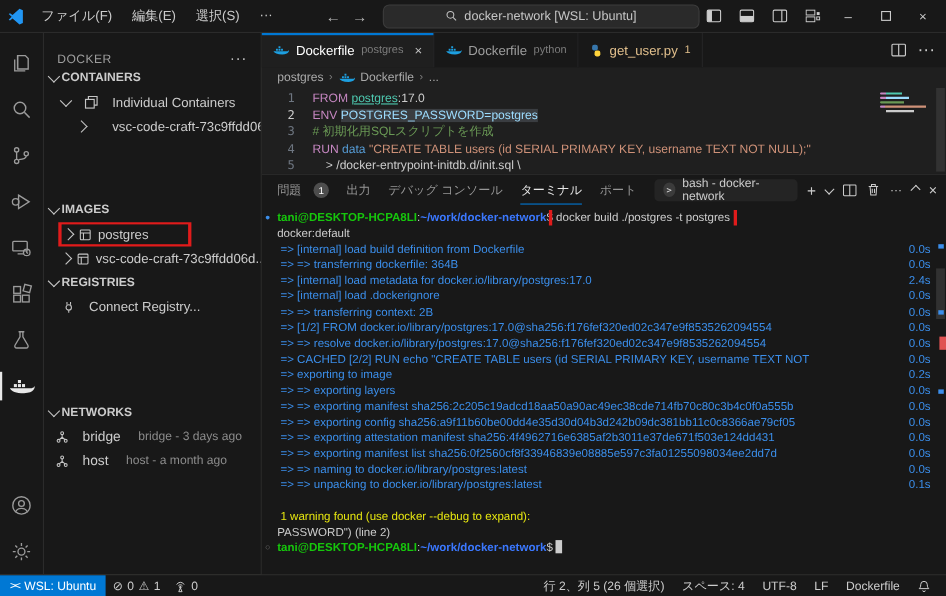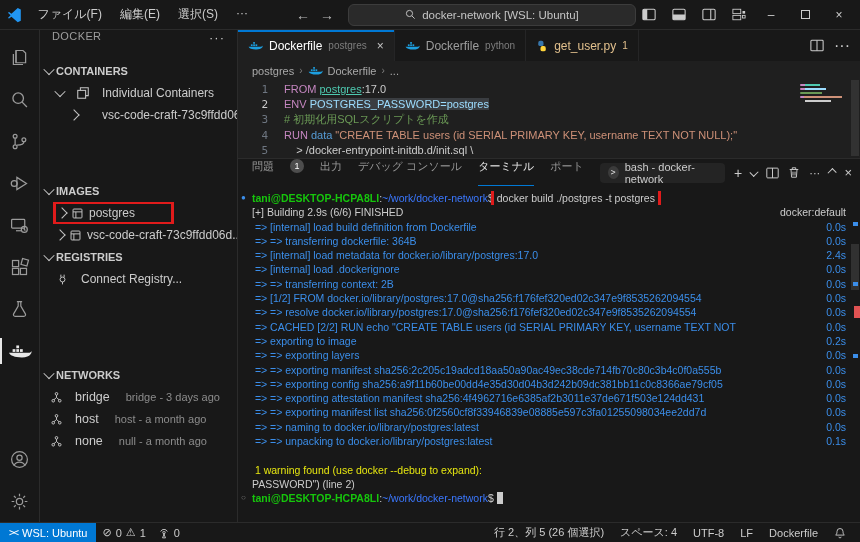--- a/index.html
+++ b/index.html
@@ -21,21 +21,21 @@
 
   
   .main{flex:1;display:flex;min-height:0}
   .activitybar{width:40px;flex:none;background:#181818;border-right:1px solid #2b2b2b;display:flex;flex-direction:column;align-items:center;padding-top:6px}
   .ab-icon{width:40px;height:42px;display:flex;align-items:center;justify-content:center;position:relative}
   .ab-icon.active::before{content:"";position:absolute;left:0;top:8px;bottom:8px;width:2px;background:#e7e7e7}
   .ab-spacer{flex:1}
 
   
   .sidebar{width:198px;flex:none;background:#181818;border-right:1px solid #2b2b2b;font-size:12px;overflow:hidden}
-  .sb-head{height:30px;display:flex;align-items:flex-start;padding:0 12px;color:#9d9d9d;font-size:11px;letter-spacing:.4px}
+  .sb-head{height:30px;display:flex;align-items:flex-end;padding:0 12px;color:#9d9d9d;font-size:11px;letter-spacing:.4px}
   .sb-head .more{margin-left:auto;color:#ccc;font-size:13px;letter-spacing:1px}
   .sec-head{height:22px;display:flex;align-items:center;gap:3px;padding-left:5px;color:#ccc;font-weight:bold;font-size:11px}
   .row{height:22px;display:flex;align-items:center;gap:12px;color:#ccc;white-space:nowrap;overflow:hidden}
   .row .desc{color:#8c8c8c;font-size:11px;margin-left:4px}
   .rowbox{display:inline-flex;align-items:center;gap:5px}
   .annotated .rowbox{outline:3px solid #e01b1b;outline-offset:2px;padding-right:34px;margin-left:2px}
   .chev{width:8px;height:8px;border-right:1.4px solid #c5c5c5;border-bottom:1.4px solid #c5c5c5;flex:none}
   .chev.down{transform:rotate(45deg) translate(-1px,-1px)}
   .chev.right{transform:rotate(-45deg)}
   .pad16{padding-left:16px}.pad30{padding-left:30px}.pad10{padding-left:10px}
@@ -64,38 +64,38 @@
   .c-lnk{color:#4ec9b0;text-decoration:underline}
   .selbg{background:#3a3d41}
   .minimap{position:absolute;right:12px;top:2px;width:52px;height:72px}
   .mm-line{height:2px;margin:2px 4px;border-radius:1px}
   .ed-scroll{position:absolute;right:0;top:0;width:10px;height:76px;background:transparent}
   .ed-scroll::before{content:"";position:absolute;right:1px;top:0;width:8px;height:76px;background:#4a4a4a;opacity:.45}
 
   
   .panel{flex:1;display:flex;flex-direction:column;background:#181818;border-top:1px solid #2b2b2b;position:relative;min-height:0}
   .panel-head{height:27px;flex:none;display:flex;align-items:center;padding:0 8px 0 14px;font-size:11px;color:#969696}
-  .ptab{display:flex;gap:16px;margin-right:16px;height:27px;position:relative;white-space:nowrap}
+  .ptab{display:flex;align-items:center;gap:11px;margin-right:16px;height:27px;position:relative;white-space:nowrap}
   .ptab.active{color:#e7e7e7}
   .ptab.active::after{content:"";position:absolute;bottom:0;left:0;right:0;height:1.5px;background:#0078d4}
   .pbadge{min-width:14px;height:14px;border-radius:7px;background:#4d4d4d;color:#fff;font-size:9px;display:flex;align-items:center;justify-content:center;padding:0 3px}
   .p-actions{margin-left:auto;display:flex;align-items:center;gap:9px;color:#ccc}
   .shell-chip{display:flex;align-items:center;gap:6px;background:#242424;border-radius:4px;height:20px;padding:0 8px;font-size:11px;color:#ccc}
   .shell-dot{width:13px;height:13px;border-radius:50%;background:#3b3b3b;color:#ddd;font-size:8px;display:flex;align-items:center;justify-content:center;font-family:"DejaVu Sans Mono",monospace}
   .pchev{width:7px;height:7px;border-right:1.3px solid #ccc;border-bottom:1.3px solid #ccc}
   .pchev.down{transform:rotate(45deg)}
   .pchev.up{transform:rotate(-135deg)}
 
   .terminal{flex:1;padding:5px 14px 0 14px;font-family:"DejaVu Sans Mono","Liberation Mono",monospace;font-size:10.5px;overflow:hidden;position:relative}
   .tline{display:flex;height:14.3px;line-height:14.3px;white-space:pre;position:relative}
   .ttext{flex:1;overflow:hidden;white-space:pre}
   .ttime{flex:none;width:34px;text-align:right;color:#3b8eea}
   .tright{flex:none;color:#ccc}
   .c-g{color:#16c60c;font-weight:bold}
-  .c-p{color:#3b78ff;font-weight:normal}
+  .c-p{color:#3b78ff;font-weight:bold}
   .c-w{color:#cccccc}
   .c-o{color:#3b8eea}
   .c-y{color:#e5e510}
   .dec{position:absolute;left:-11px;top:0;font-size:8px}
   .dec-blue{color:#3b8eea}.dec-grey{color:#7a7a7a}
   .cmdbox{outline:3px solid #e01b1b;outline-offset:3px}
   .tcursor{display:inline-block;width:6px;height:12px;background:#ccc;vertical-align:-2px}
   .term-scroll{position:absolute;right:0;top:27px;bottom:0;width:10px}
   .term-scroll .slider{position:absolute;right:1px;top:58px;width:8px;height:46px;background:#4a4a4a;opacity:.5}
   .term-scroll .m{position:absolute;width:5px;height:4px;right:2px;background:#3b8eea}
@@ -341,32 +341,20 @@
               <span>
                 <svg width="13" height="13" viewBox="0 0 16 16" fill="none" stroke="#c5c5c5" stroke-width="1.2">
                   <circle cx="8" cy="3.5" r="1.6"></circle>
                   <circle cx="4" cy="12" r="1.6"></circle>
                   <circle cx="12" cy="12" r="1.6"></circle>
                   <path d="M8 5v3M8 8l-3.2 2.8M8 8l3.2 2.8"></path>
                 </svg>
               </span>
               <span class="net-name">host</span>
               <span class="desc">host - a month ago</span>
-            </div>
-            <div class="row pad10">
-              <span>
-                <svg width="13" height="13" viewBox="0 0 16 16" fill="none" stroke="#c5c5c5" stroke-width="1.2">
-                  <circle cx="8" cy="3.5" r="1.6"></circle>
-                  <circle cx="4" cy="12" r="1.6"></circle>
-                  <circle cx="12" cy="12" r="1.6"></circle>
-                  <path d="M8 5v3M8 8l-3.2 2.8M8 8l3.2 2.8"></path>
-                </svg>
-              </span>
-              <span class="net-name">none</span>
-              <span class="desc">null - a month ago</span>
             </div>
           </div>
       </div>
     </div>
 
     <div class="editor-region">
       <div class="tabsbar">
         <div id="tabs" style="display:flex">
             <div class="tab active">
               <span>
@@ -494,21 +482,21 @@
                   <path d="M2 4h10M5 4V2h4v2M3.5 4l.7 9h5.6l.7-9M5.8 6.5v4.5M8.2 6.5v4.5"></path>
                 </svg>
               </span>
             <span>···</span>
             <span class="pchev up"></span>
             <span style="font-size:13px">×</span>
           </div>
         </div>
         <div class="terminal" id="terminal">
             <div class="tline"><span class="dec dec-blue">●</span><span class="ttext"><span class="c-g">tani@DESKTOP-HCPA8LI</span><span class="c-w">:</span><span class="c-p">~/work/docker-network</span><span class="c-w">$ </span><span class="c-w cmdbox">docker build ./postgres -t postgres</span></span></div>
-            <div class="tline"><span class="ttext"><span class="c-w">[+] Building 2.9s (6/6) FINISHED</span></span><span class="tright">docker:default</span></div>
+            <div class="tline"><span class="tright">docker:default</span></div>
             <div class="tline"><span class="ttext"><span class="c-o"> =&gt; [internal] load build definition from Dockerfile</span></span><span class="ttime">0.0s</span></div>
             <div class="tline"><span class="ttext"><span class="c-o"> =&gt; =&gt; transferring dockerfile: 364B</span></span><span class="ttime">0.0s</span></div>
             <div class="tline"><span class="ttext"><span class="c-o"> =&gt; [internal] load metadata for docker.io/library/postgres:17.0</span></span><span class="ttime">2.4s</span></div>
             <div class="tline"><span class="ttext"><span class="c-o"> =&gt; [internal] load .dockerignore</span></span><span class="ttime">0.0s</span></div>
             <div class="tline"><span class="ttext"><span class="c-o"> =&gt; =&gt; transferring context: 2B</span></span><span class="ttime">0.0s</span></div>
             <div class="tline"><span class="ttext"><span class="c-o"> =&gt; [1/2] FROM docker.io/library/postgres:17.0@sha256:f176fef320ed02c347e9f8535262094554</span></span><span class="ttime">0.0s</span></div>
             <div class="tline"><span class="ttext"><span class="c-o"> =&gt; =&gt; resolve docker.io/library/postgres:17.0@sha256:f176fef320ed02c347e9f8535262094554</span></span><span class="ttime">0.0s</span></div>
             <div class="tline"><span class="ttext"><span class="c-o"> =&gt; CACHED [2/2] RUN echo "CREATE TABLE users (id SERIAL PRIMARY KEY, username TEXT NOT</span></span><span class="ttime">0.0s</span></div>
             <div class="tline"><span class="ttext"><span class="c-o"> =&gt; exporting to image</span></span><span class="ttime">0.2s</span></div>
             <div class="tline"><span class="ttext"><span class="c-o"> =&gt; =&gt; exporting layers</span></span><span class="ttime">0.0s</span></div>

